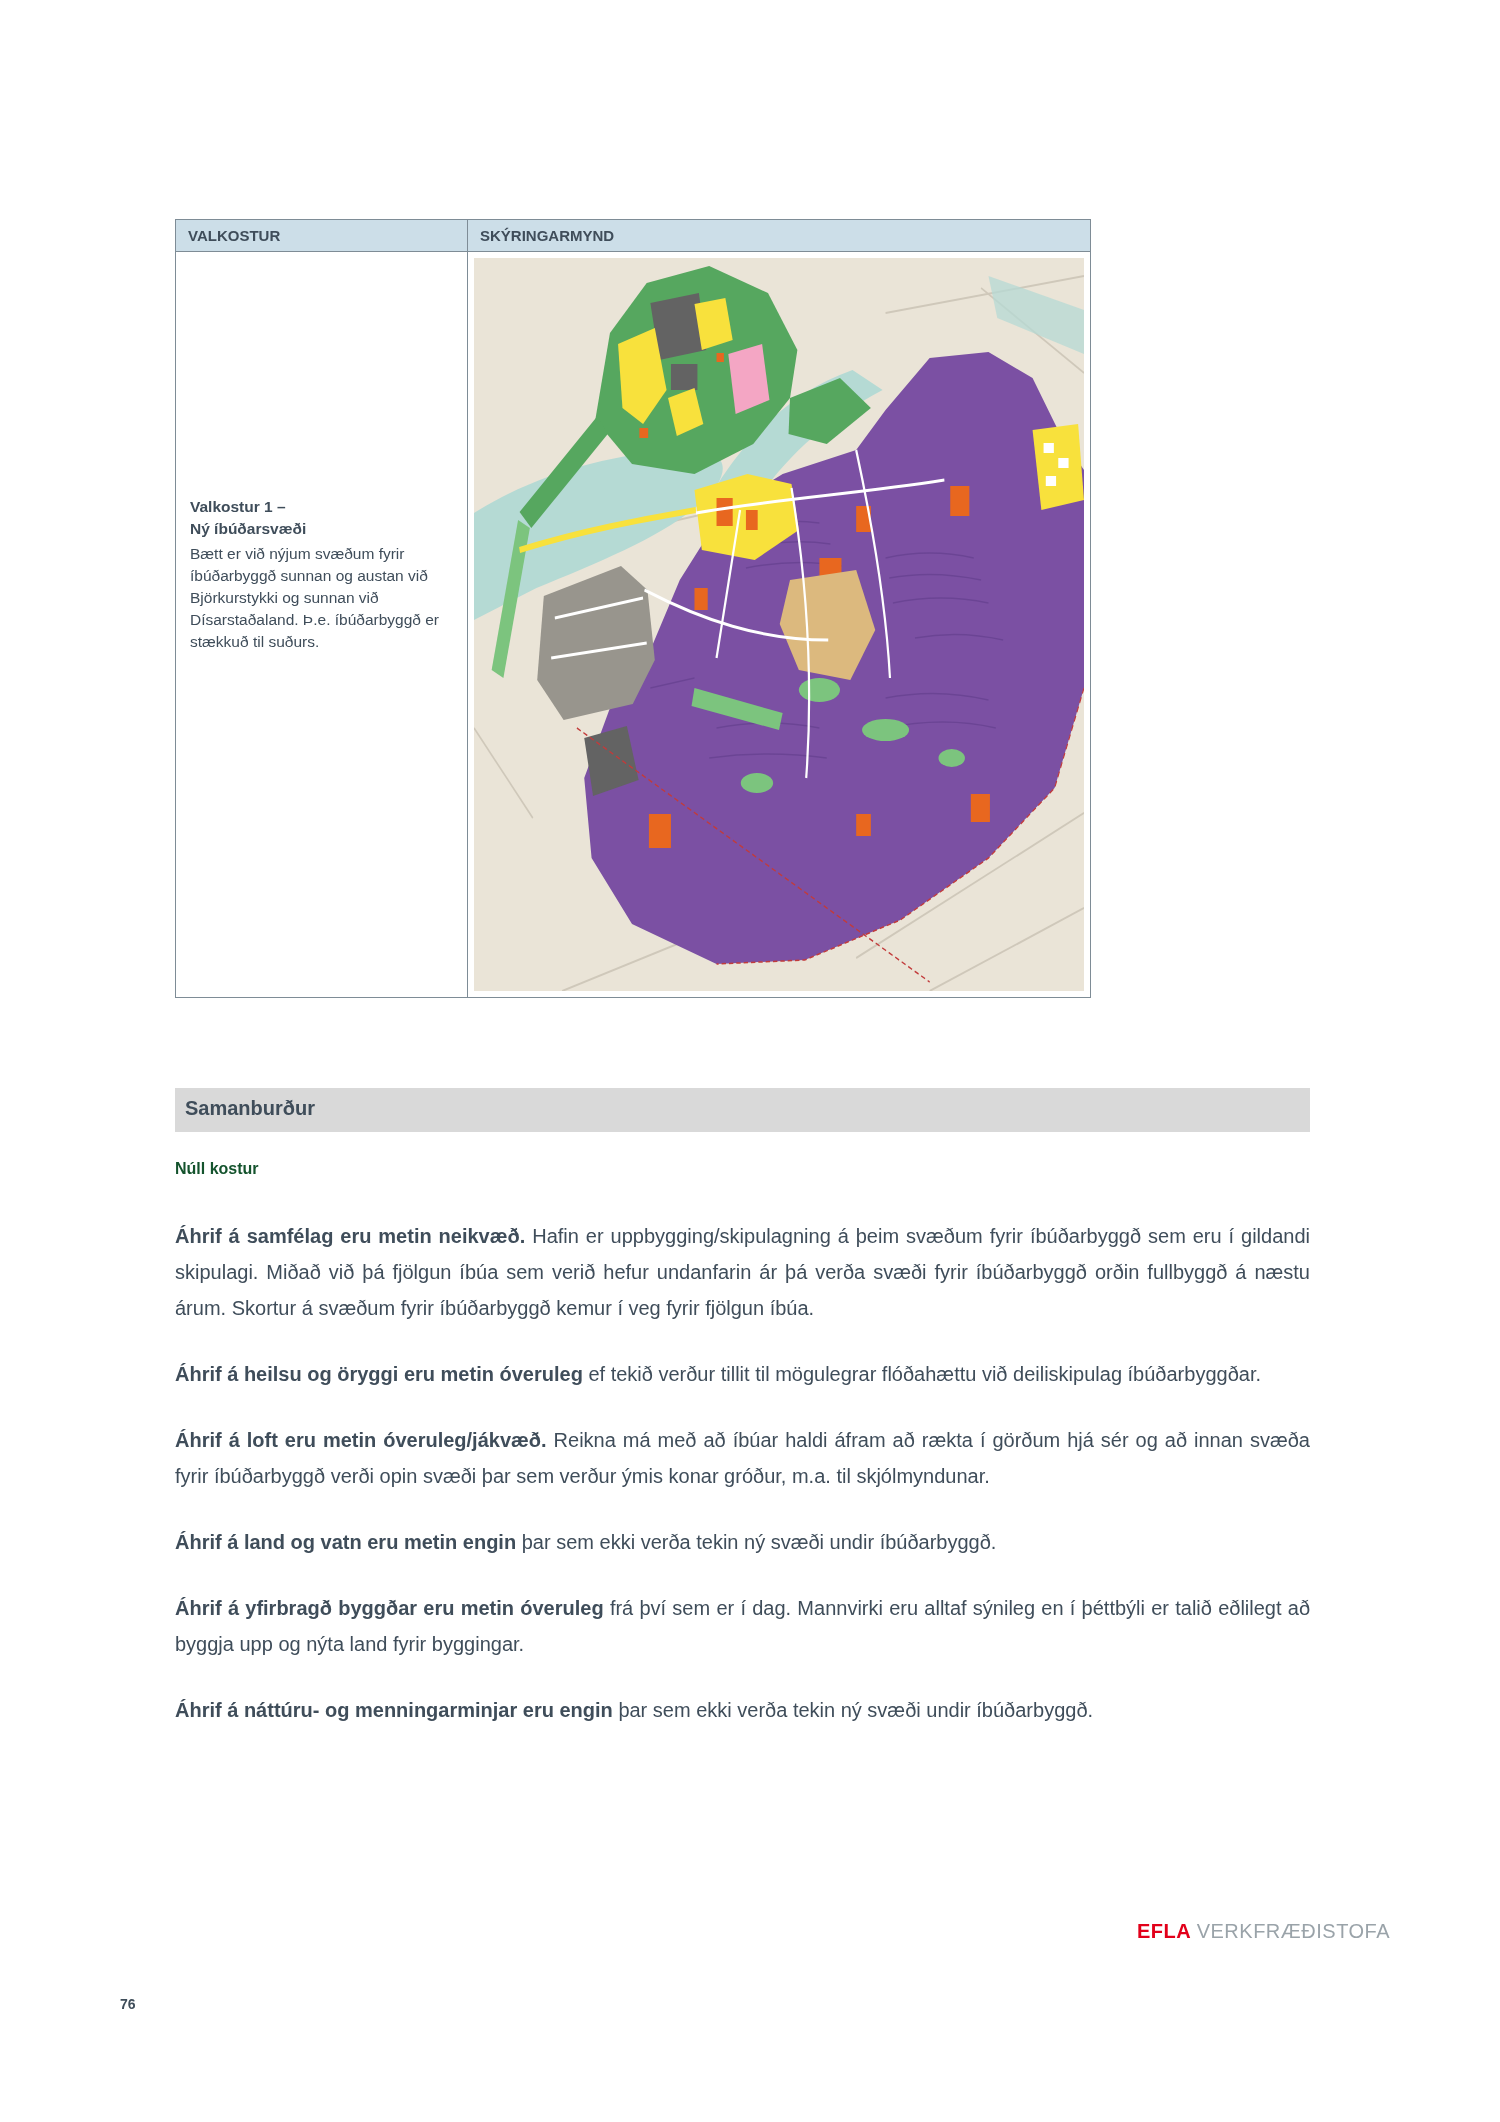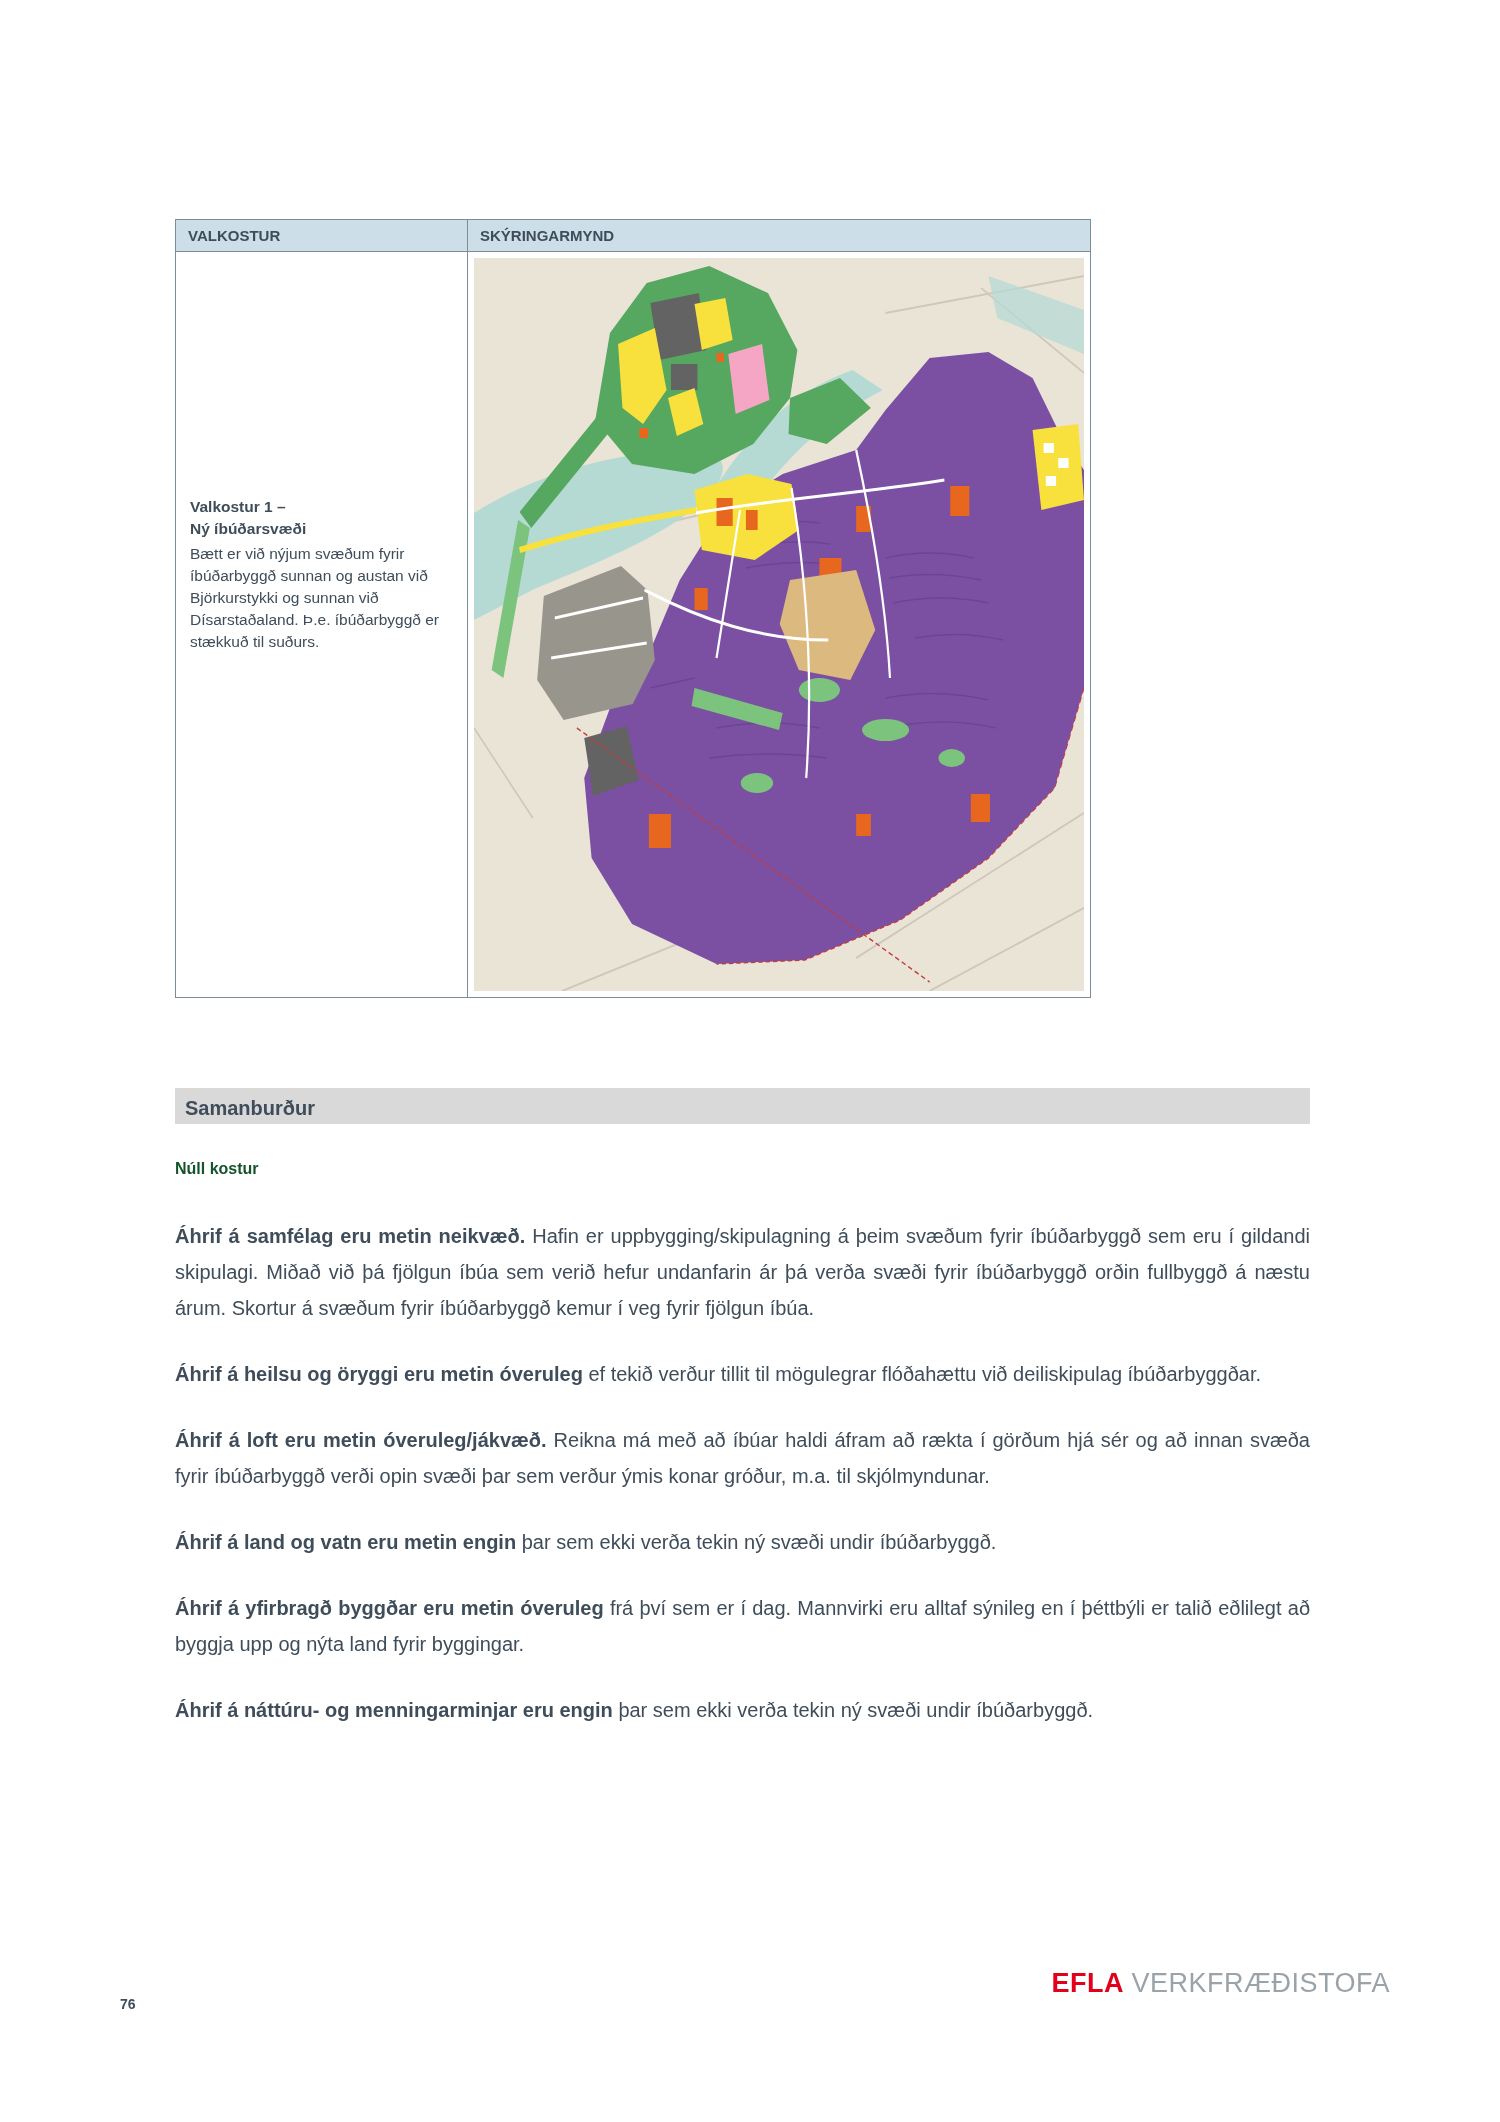--- a/index.html
+++ b/index.html
@@ -24,43 +24,43 @@
     padding:7px 12px; height:31px;
   }
   .vk-table td { vertical-align:top; height:745px; background:#ffffff; }
   td.cell-text { padding:244px 14px 0 14px; font-size:15.5px; line-height:1.42;margin-top:25px; }
   .vk-title { font-weight:bold; margin-bottom:3px; }
   td.map-cell { padding:6px; }
   svg.map { width:100%; height:733px; display:block; }
 
   
   .section-bar {
-    position:absolute; left:175px; top:1088px; width:1135px; height:36px;
+    position:absolute; left:175px; top:1088px; width:1135px; height:44px;
     background:#D9D9D9; font-size:20px; font-weight:bold;
     line-height:40px; padding-left:10px; color:#3F4D5A;
   }
   .red-heading {
     position:absolute; left:175px; top:1160px;
     font-size:16px; font-weight:bold; color:#14532d;
   }
   .text-block {
     position:absolute; left:175px; top:1218px; width:1135px;
     font-size:20px; line-height:36px; text-align:justify;
   }
   .text-block p { margin:0 0 30px 0; }
   .text-block strong { font-weight:bold; }
 
   
   .footer-page {
     position:absolute; left:120px; top:1996px;
     font-size:14px; font-weight:bold;
   }
   .footer-brand {
-    position:absolute; right:110px; top:1968px;
-    font-size:27px; white-space:nowrap;
+    position:absolute; right:110px; top:1920px;
+    font-size:20px; white-space:nowrap;
   }
   .brand-efla { color:#E2001A; font-weight:bold; letter-spacing:0.5px; }
   .brand-suffix { color:#9AA3A9; font-weight:normal; letter-spacing:0.5px; }
 </style>
 </head>
 <body>
 
 <table class="vk-table">
   <tbody>
       <tr>

